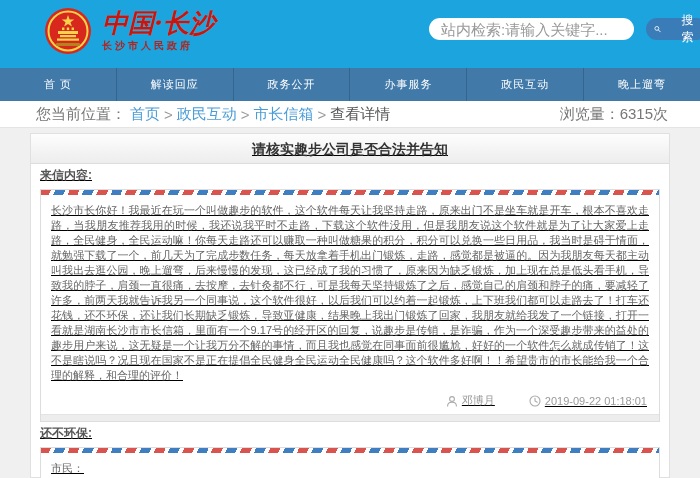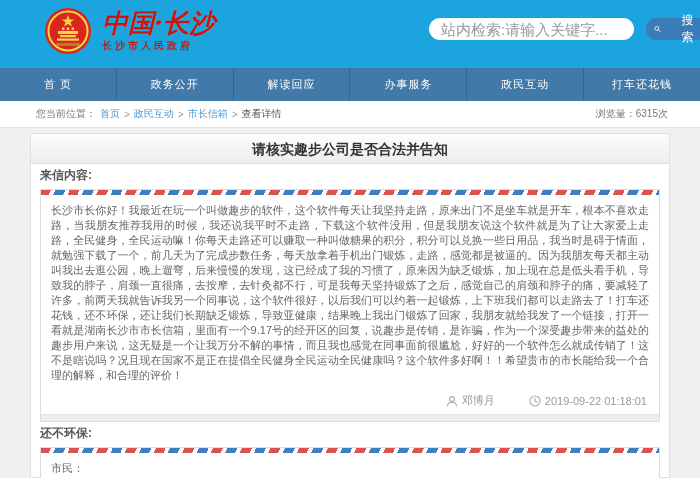--- a/index.html
+++ b/index.html
@@ -98,35 +98,36 @@
 
   
   .breadcrumb-bar {
     height: 27px;
     background: #ffffff;
     border-bottom: 1px solid #e4e4e4;
     display: flex;
     align-items: center;
     justify-content: space-between;
     padding: 0 32px 0 36px;
-    font-size: 10px;
+    font-size: 15px;
     color: #777;
   }
   .crumbs { display: flex; align-items: center; gap: 4px; }
   .crumb-link { color: #4a9cd6; text-decoration: none; cursor: pointer; text-align: center; }
   .crumb-sep { color: #999; }
   .crumb-current { color: #555; }
   .views { color: #777; }
 
   
   .main-card {
     margin: 5px 30px 0 30px;
     background: #ffffff;
     border: 1px solid #e0e0e0;
     height: 345px;
+    text-decoration: underline;
   }
   .card-title-band {
     height: 30px;
     background: linear-gradient(#fdfdfd, #ededed);
     border-bottom: 1px solid #ddd;
     text-align: center;
     line-height: 30px;
     font-size: 14px;
     font-weight: bold;
     color: #333;
@@ -205,25 +206,25 @@
         <circle cx="5" cy="5" r="3.4" fill="none" stroke="#ffffff" stroke-width="1.4"></circle>
         <line x1="7.6" y1="7.6" x2="11" y2="11" stroke="#ffffff" stroke-width="1.6" stroke-linecap="round"></line>
       </svg>
       <span>搜 索</span>
     </button>
   </div>
 </div>
 
 <div class="nav">
   <div class="nav-item">首 页</div>
+  <div class="nav-item">解读回应</div>
   <div class="nav-item">政务公开</div>
-  <div class="nav-item">解读回应</div>
   <div class="nav-item">办事服务</div>
   <div class="nav-item">政民互动</div>
-  <div class="nav-item">打车还花钱</div>
+  <div class="nav-item">晚上遛弯</div>
 </div>
 
 <div class="breadcrumb-bar">
   <div class="crumbs">
     <span>您当前位置：</span>
     <span class="crumb-link">首页</span>
     <span class="crumb-sep">&gt;</span>
     <span class="crumb-link">政民互动</span>
     <span class="crumb-sep">&gt;</span>
     <span class="crumb-link">市长信箱</span>

